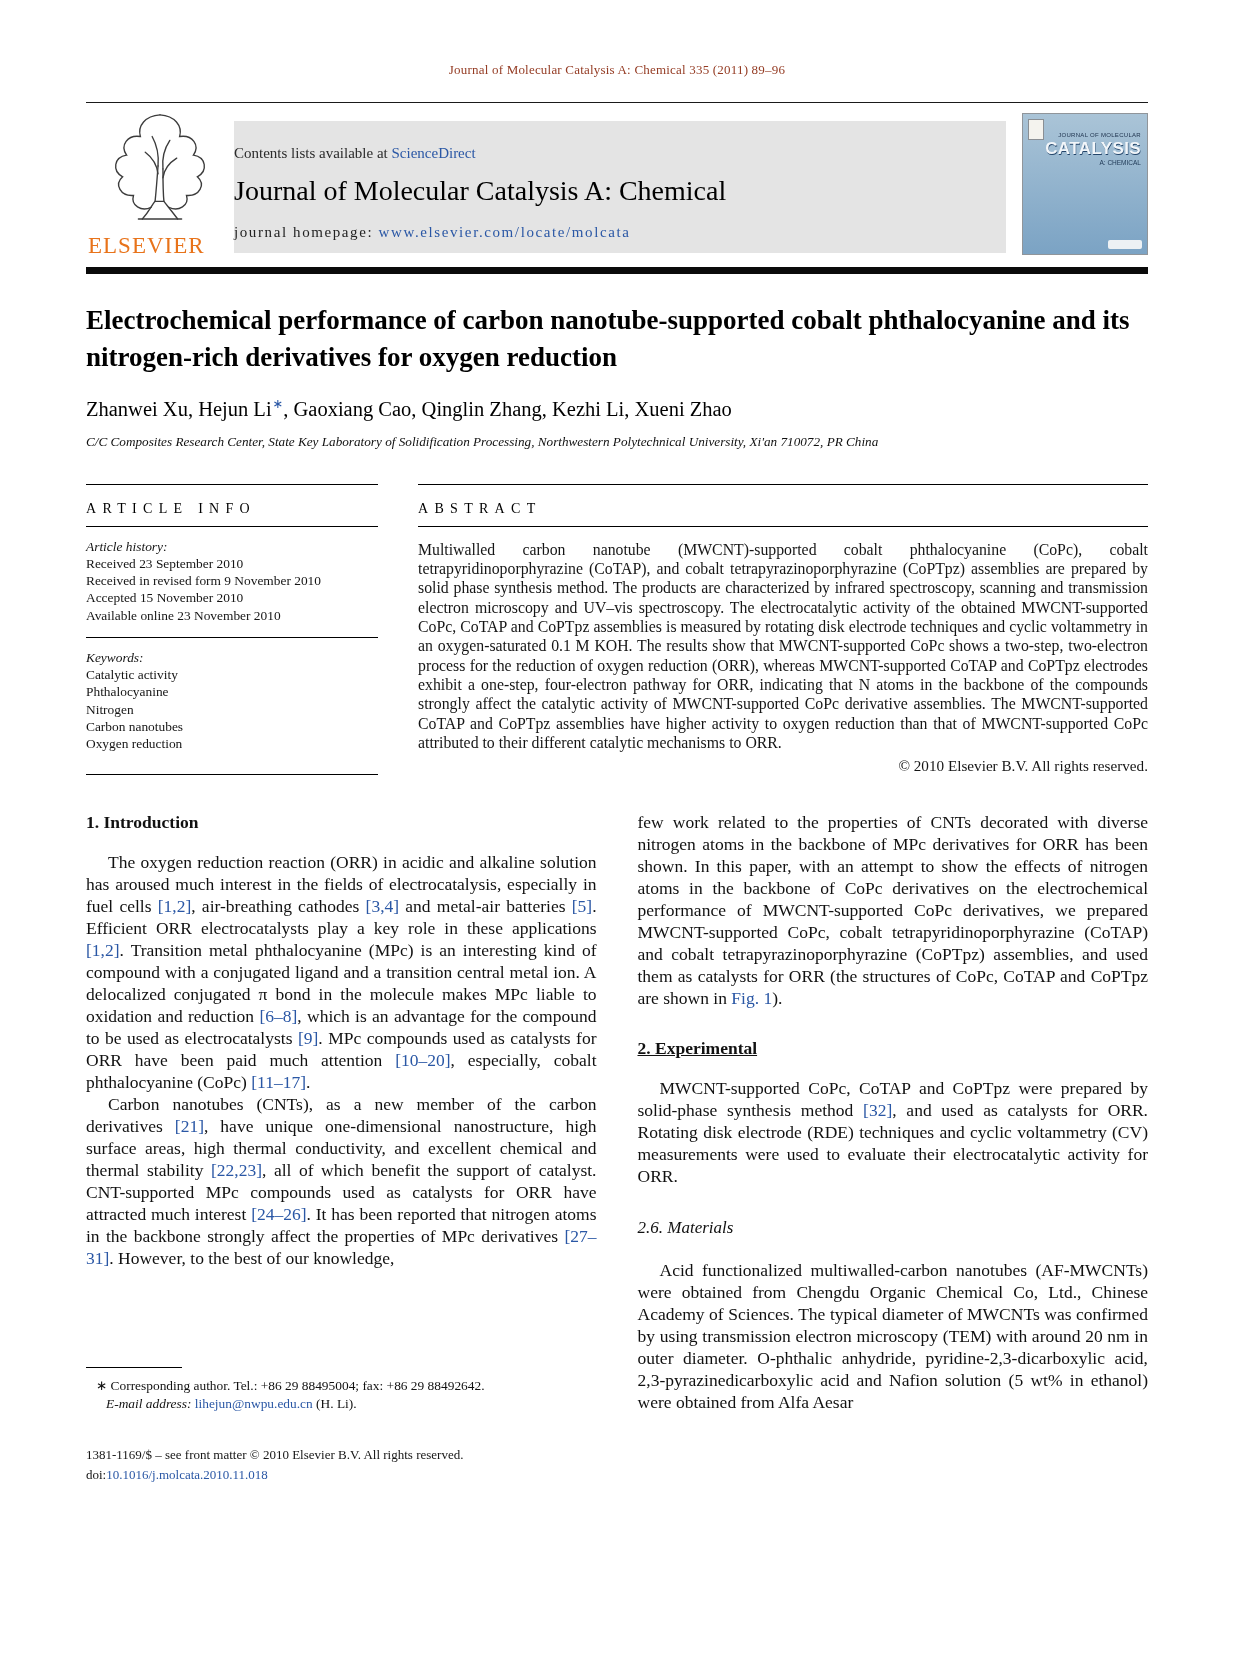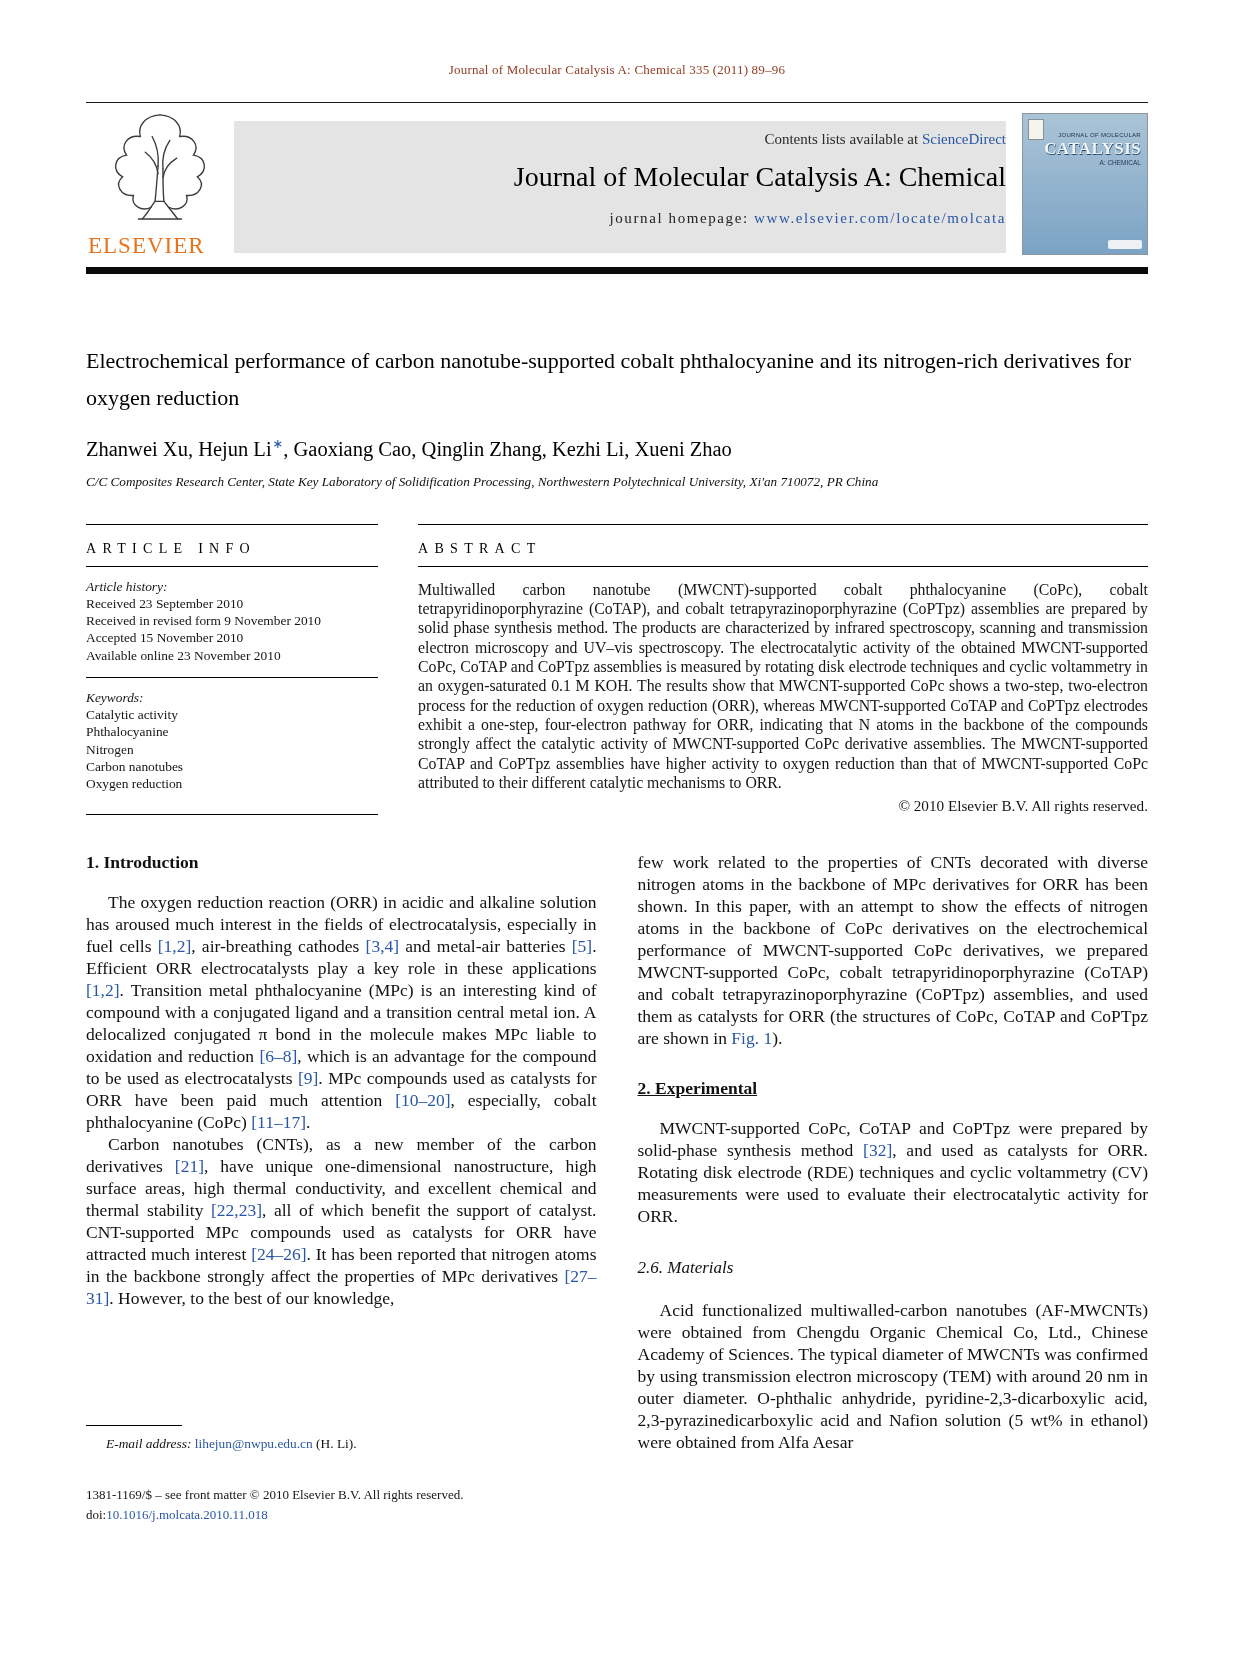--- a/index.html
+++ b/index.html
@@ -13,39 +13,39 @@
 
   
   .citation { padding-top:62px; text-align:center; font-size:13px; color:#943b23; letter-spacing:0.2px; }
   .top-rule { margin-top:24px; border-top:1.6px solid #1a1a1a; }
 
   
   .header { display:flex; align-items:flex-start; margin-top:4px; height:152px; }
   .logo { width:148px; height:148px; margin-top:2px; display:flex; flex-direction:column; align-items:center; }
   .logo svg { display:block; }
   .elsevier-word { margin-top:auto; color:#e8731a; font-size:23px; letter-spacing:1px; line-height:1; align-self:flex-start; padding-left:2px; }
-  .banner { flex:1; background:#e4e4e4; margin-top:14px; height:132px; text-align:right; padding-top:10px; }
+  .banner { flex:1; background:#e4e4e4; margin-top:14px; height:132px; text-align:left; padding-top:24px; }
   .contents-line { font-size:15px; color:#2b2b2b; }
   .journal-title { font-size:28px; color:#000; margin-top:13px; }
   .homepage-line { font-size:15px; letter-spacing:1.6px; margin-top:17px; color:#222; }
   .link { color:#2a57a5; cursor:pointer; }
 
   .cover { width:126px; height:142px; margin-top:6px; margin-left:16px; position:relative; flex-shrink:0;
            background:linear-gradient(#aac4d7, #7ba3c4); border:1px solid #90959a; padding:5px 6px; }
   .cover-box { position:absolute; top:5px; left:5px; width:16px; height:21px; background:#f4f3ee; border:1px solid #8a8f94; }
   .cover-jm { margin-top:13px; font-size:6px; letter-spacing:0.3px; text-align:right; color:#1b2f4a; font-family:"Liberation Sans", sans-serif; }
   .cover-title { font-size:17px; font-weight:bold; text-align:right; color:#f2f6fa; letter-spacing:0.4px;
-                 text-shadow:0.5px 0.5px 0 #23456a; font-family:Liberation Serif, serif; margin-top:1px; }
+                 text-shadow:0.5px 0.5px 0 #23456a; font-family:Liberation Sans, sans-serif; margin-top:1px; }
   .cover-sub { font-size:6.5px; text-align:right; color:#203a57; font-family:"Liberation Sans", sans-serif; }
   .cover-foot { position:absolute; bottom:5px; right:5px; width:34px; height:9px; background:rgba(250,250,248,0.9); border-radius:2px; }
 
   .black-bar { margin-top:8px; height:7px; background:#0a0a0a; }
 
   
-  .title { margin-top:68px; font-size:22px; font-weight:normal; line-height:37px; color:#000; }
+  .title { margin-top:28px; font-size:27px; font-weight:bold; line-height:37px; color:#000; }
   .authors { margin-top:20px; font-size:20.5px; color:#000; }
   .affiliation { margin-top:13px; font-size:13.2px; font-style:italic; color:#101010; }
 
   
   .info-abstract { margin-top:34px; display:flex; }
   .info-col { width:292px; flex-shrink:0; display:flex; flex-direction:column; }
   .abstract-col { flex:1; margin-left:40px; display:flex; flex-direction:column; }
   .col-heading { border-top:1.4px solid #000; border-bottom:1.4px solid #000; padding:16px 0 9px;
                  font-size:14px; letter-spacing:0.45em; color:#000; }
   .info-label { font-style:italic; font-size:13.4px; margin-top:12px; }
@@ -155,20 +155,21 @@
     </div>
 
     <div class="body-cols">
       <div class="col">
         <h2>1. Introduction</h2>
         <p class="indent"><span>The oxygen reduction reaction (ORR) in acidic and alkaline solution has aroused much interest in the fields of electrocatalysis, especially in fuel cells </span><span class="s-link">[1,2]</span><span>, air-breathing cathodes </span><span class="s-link">[3,4]</span><span> and metal-air batteries </span><span class="s-link">[5]</span><span>. Efficient ORR electrocatalysts play a key role in these applications </span><span class="s-link">[1,2]</span><span>. Transition metal phthalocyanine (MPc) is an interesting kind of compound with a conjugated ligand and a transition central metal ion. A delocalized conjugated π bond in the molecule makes MPc liable to oxidation and reduction </span><span class="s-link">[6–8]</span><span>, which is an advantage for the compound to be used as electrocatalysts </span><span class="s-link">[9]</span><span>. MPc compounds used as catalysts for ORR have been paid much attention </span><span class="s-link">[10–20]</span><span>, especially, cobalt phthalocyanine (CoPc) </span><span class="s-link">[11–17]</span><span>.</span></p>
         <p class="indent"><span>Carbon nanotubes (CNTs), as a new member of the carbon derivatives </span><span class="s-link">[21]</span><span>, have unique one-dimensional nanostructure, high surface areas, high thermal conductivity, and excellent chemical and thermal stability </span><span class="s-link">[22,23]</span><span>, all of which benefit the support of catalyst. CNT-supported MPc compounds used as catalysts for ORR have attracted much interest </span><span class="s-link">[24–26]</span><span>. It has been reported that nitrogen atoms in the backbone strongly affect the properties of MPc derivatives </span><span class="s-link">[27–31]</span><span>. However, to the best of our knowledge,</span></p>
 
         <div class="footnote">
           <div class="fn-rule"></div>
+          <div class="fn-line1"><span>∗ Corresponding author. Tel.: +86 29 88495004; fax: +86 29 88492642.</span></div>
           <div class="fn-line2"><span class="s-italic">E-mail address: </span><span class="s-link">lihejun@nwpu.edu.cn</span><span> (H. Li).</span></div>
         </div>
       </div>
 
       <div class="col">
         <p><span>few work related to the properties of CNTs decorated with diverse nitrogen atoms in the backbone of MPc derivatives for ORR has been shown. In this paper, with an attempt to show the effects of nitrogen atoms in the backbone of CoPc derivatives on the electrochemical performance of MWCNT-supported CoPc derivatives, we prepared MWCNT-supported CoPc, cobalt tetrapyridinoporphyrazine (CoTAP) and cobalt tetrapyrazinoporphyrazine (CoPTpz) assemblies, and used them as catalysts for ORR (the structures of CoPc, CoTAP and CoPTpz are shown in </span><span class="s-link">Fig. 1</span><span>).</span></p>
         <h2 class="mt">2. Experimental</h2>
         <p class="indent"><span>MWCNT-supported CoPc, CoTAP and CoPTpz were prepared by solid-phase synthesis method </span><span class="s-link">[32]</span><span>, and used as catalysts for ORR. Rotating disk electrode (RDE) techniques and cyclic voltammetry (CV) measurements were used to evaluate their electrocatalytic activity for ORR.</span></p>
         <h3>2.6. Materials</h3>
         <p class="indent">Acid functionalized multiwalled-carbon nanotubes (AF-MWCNTs) were obtained from Chengdu Organic Chemical Co, Ltd., Chinese Academy of Sciences. The typical diameter of MWCNTs was confirmed by using transmission electron microscopy (TEM) with around 20 nm in outer diameter. O-phthalic anhydride, pyridine-2,3-dicarboxylic acid, 2,3-pyrazinedicarboxylic acid and Nafion solution (5 wt% in ethanol) were obtained from Alfa Aesar</p>

